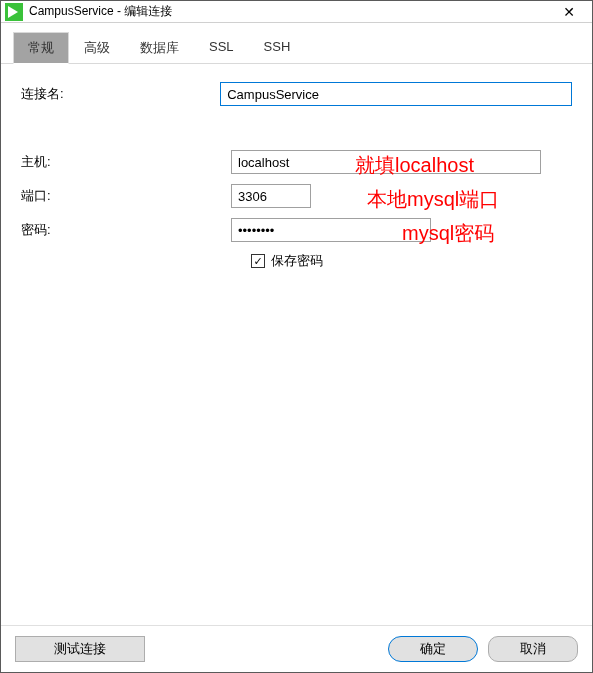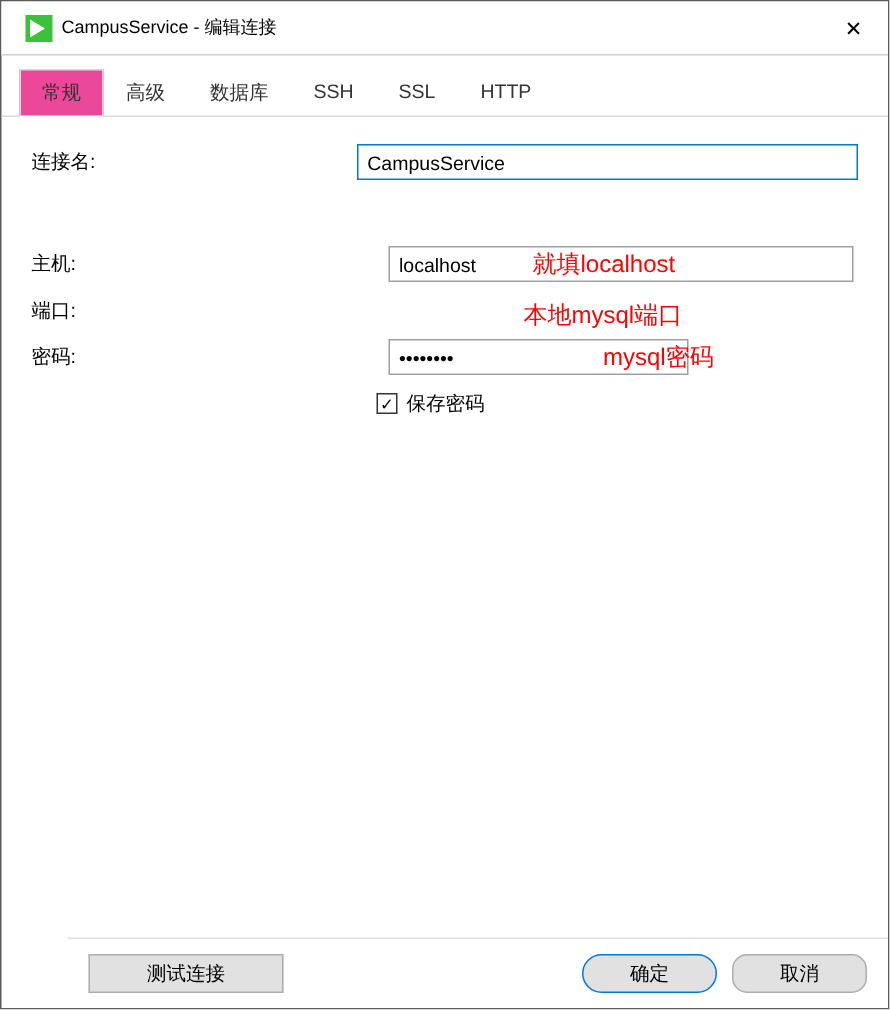--- a/index.html
+++ b/index.html
@@ -13,26 +13,26 @@
     }
     .window {
       width: 593px;
       height: 673px;
       border: 1px solid #5a5a5a;
       background: #fff;
       display: flex;
       flex-direction: column;
     }
     .titlebar {
-      height: 36px;
+      height: 22px;
       background: #fff;
       border-bottom: 1px solid #d0d0d0;
       display: flex;
       align-items: center;
-      padding-left: 16px;
+      padding-left: 4px;
     }
     .app-icon {
       width: 18px;
       height: 18px;
       background: #3ac23a;
       margin-right: 6px;
       position: relative;
     }
     .app-icon::after {
       content: "";
@@ -72,33 +72,32 @@
       font-size: 13px;
       color: #333;
       cursor: pointer;
       border: 1px solid transparent;
       border-bottom: none;
       position: relative;
       top: 1px;
     }
     .tab.active {
       border-color: #d9d9d9;
-      background: #ec4899;
+      background: #a3a3a3;
       border-bottom: 1px solid #fff;
     }
     .content {
       flex: 1;
       padding: 18px 20px 10px 20px;
     }
     .row {
       display: flex;
       align-items: center;
       margin-bottom: 10px;
       position: relative;
-      gap: 28px;
     }
     .label {
       width: 210px;
       color: #000;
       font-size: 13px;
     }
     .input {
       height: 24px;
       border: 1px solid #a0a0a0;
       padding: 2px 6px;
@@ -109,26 +108,26 @@
     .input.focused {
       border: 1px solid #0078d7;
     }
     .input-name { width: 370px; }
     .input-host { width: 310px; }
     .input-port { width: 80px; }
     .input-user { width: 200px; }
     .input-pass { width: 200px; }
     .annotation {
       color: #ff0000;
-      font-size: 16px;
+      font-size: 20px;
       margin-left: 12px;
       position: absolute;
     }
     .ann-host { left: 322px; top: 2px; }
-    .ann-port { left: 316px; top: 2px; text-align: right; }
+    .ann-port { left: 334px; top: 2px; text-align: right; }
     .ann-user { left: 322px; top: 2px; }
     .ann-pass { left: 369px; top: 2px; }
     .checkbox-row {
       display: flex;
       align-items: center;
       margin-left: 230px;
       margin-top: 6px;
     }
     .checkbox {
       width: 14px;
@@ -140,21 +139,20 @@
       justify-content: center;
       font-size: 11px;
       cursor: pointer;
     }
     .gap { height: 34px; }
     .footer {
       border-top: 1px solid #e0e0e0;
       padding: 10px 14px;
       display: flex;
       align-items: center;
-      margin-left: 44px;
     }
     .btn {
       height: 26px;
       border: 1px solid #adadad;
       background: #e1e1e1;
       font-size: 13px;
       font-family: inherit;
       cursor: pointer;
       padding: 0 8px;
     }
@@ -171,41 +169,41 @@
     <div class="title-text">CampusService - 编辑连接</div>
     <div class="close-btn">
       <span class="close-x">✕</span>
     </div>
   </div>
 
   <div class="tabs">
     <div class="tab active"><span>常规</span></div>
     <div class="tab"><span>高级</span></div>
     <div class="tab"><span>数据库</span></div>
+    <div class="tab"><span>SSL</span></div>
     <div class="tab"><span>SSH</span></div>
-    <div class="tab"><span>SSL</span></div>
-    <div class="tab"><span>HTTP</span></div>
   </div>
 
   <div class="content">
     <div class="row">
       <div class="label">连接名:</div>
       <input class="input input-name focused" value="CampusService" style="">
     </div>
 
     <div class="gap"></div>
 
     <div class="row">
       <div class="label">主机:</div>
       <input class="input input-host" value="localhost" style="">
       <span class="annotation ann-host">就填localhost</span>
     </div>
 
     <div class="row">
       <div class="label">端口:</div>
+      <input class="input input-port" value="3306" style="">
       <span class="annotation ann-port">本地mysql端口</span>
     </div>
 
 
     <div class="row">
       <div class="label">密码:</div>
       <input class="input input-pass" type="text" value="••••••••" style="">
       <span class="annotation ann-pass">mysql密码</span>
     </div>
 

